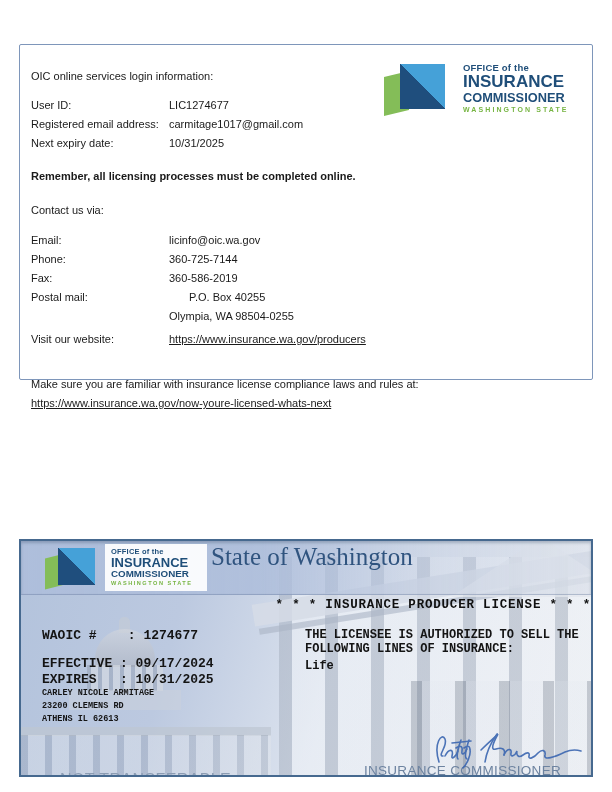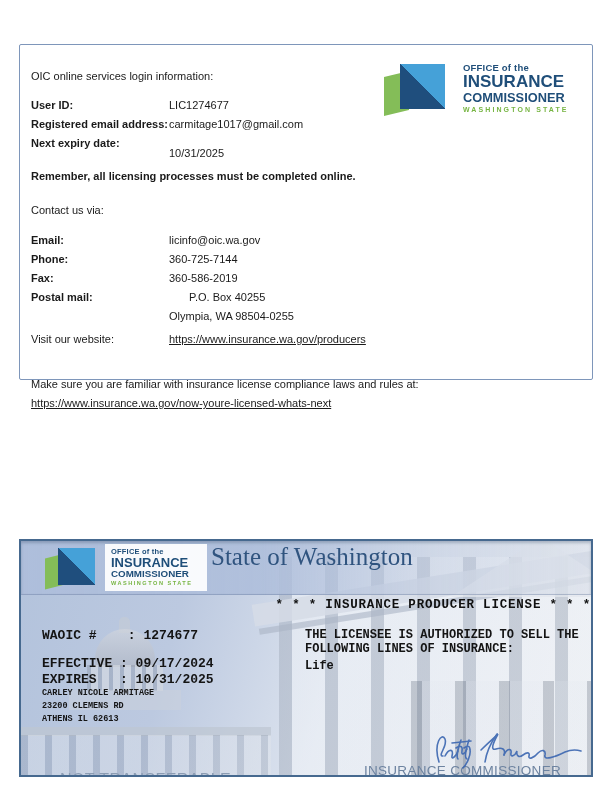--- a/index.html
+++ b/index.html
@@ -7,21 +7,21 @@
     position:relative; width:612px; height:792px; background:#ffffff;
     font-family:"Liberation Sans", sans-serif; color:#1a1a1a; overflow:hidden;
   }
   
   .info-box {
     position:absolute; left:19px; top:44px; width:574px; height:336px;
     border:1.5px solid #7e96ba; border-radius:2px; background:#ffffff; box-sizing:border-box;
   }
   .info-box .abs { position:absolute; font-size:11px; line-height:15px; }
   .info-box .lbl { font-weight:bold; }
-  .row-lbl { position:absolute; left:11px; font-size:11px; font-weight:bold; white-space:nowrap; }
+  .row-lbl { position:absolute; left:11px; font-size:11px; font-weight:normal; white-space:nowrap; }
   .row-val { position:absolute; left:149px; font-size:11px; white-space:nowrap; }
   .link { text-decoration:underline; color:#1a1a1a; cursor:pointer; }
   
   .logo { position:absolute; }
   .logo .mark { position:absolute; left:0; top:0; }
   .logo .green-par { position:absolute; background:#84bd58; transform:skewY(-14deg); }
   .logo .blue-sq  { position:absolute; background:linear-gradient(to bottom left, #45a1d8 50%, #1f4e7d 50%); }
   .logo .txt { position:absolute; color:#1f4e79; font-weight:bold; line-height:1.04; white-space:nowrap; }
   .logo .t1 { letter-spacing:.2px; }
   .logo .t4 { color:#77b543; font-weight:bold; }
@@ -104,21 +104,21 @@
 
     <div class="abs" style="left:11px; top:24px;">OIC online services login information:</div>
 
     <span class="row-lbl" style="top:54px;">User ID:</span>
     <span class="row-val" style="top:54px;">LIC1274677</span>
 
     <span class="row-lbl" style="top:73px;">Registered email address:</span>
     <span class="row-val" style="top:73px;">carmitage1017@gmail.com</span>
 
     <span class="row-lbl" style="top:92px;">Next expiry date:</span>
-    <span class="row-val" style="top:92px;margin-top:10px;">10/31/2025</span>
+    <span class="row-val" style="top:92px;">10/31/2025</span>
 
     <div class="abs lbl" style="left:11px; top:124px;">Remember, all licensing processes must be completed online.</div>
 
     <div class="abs" style="left:11px; top:158px;">Contact us via:</div>
 
     <span class="row-lbl" style="top:189px;">Email:</span>
     <span class="row-val" style="top:189px;">licinfo@oic.wa.gov</span>
 
     <span class="row-lbl" style="top:208px;">Phone:</span>
     <span class="row-val" style="top:208px;">360-725-7144</span>

